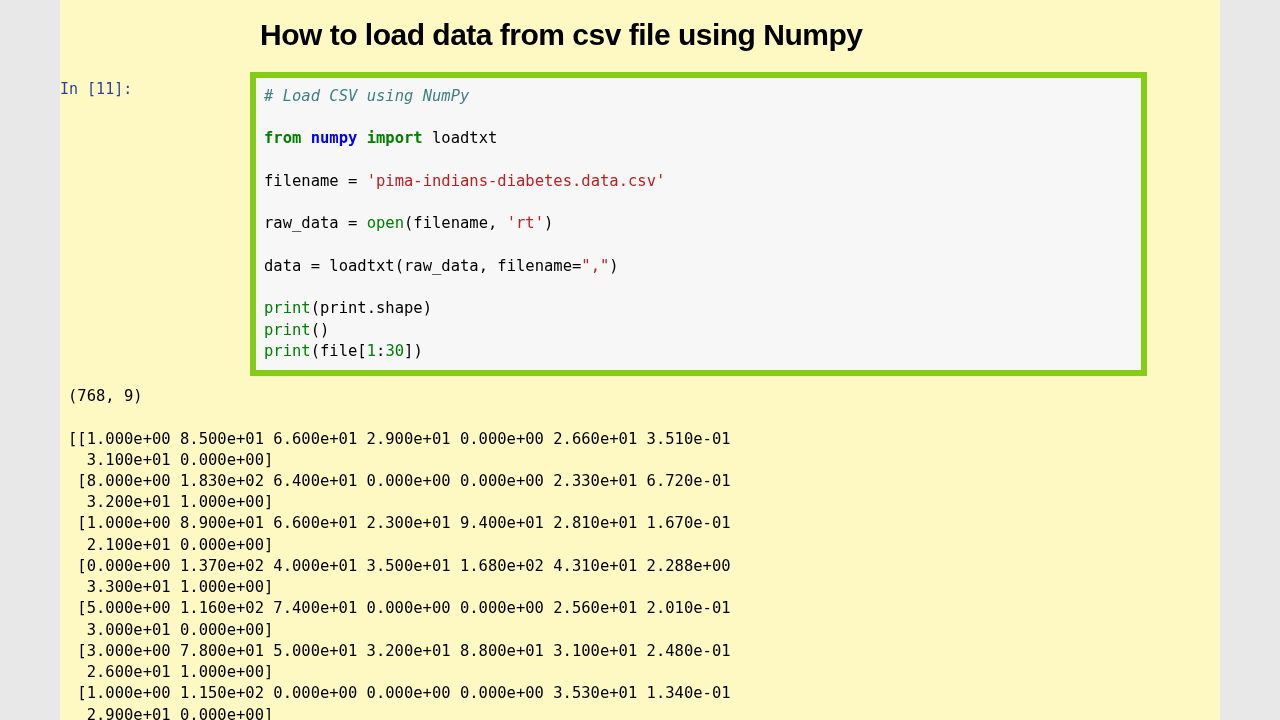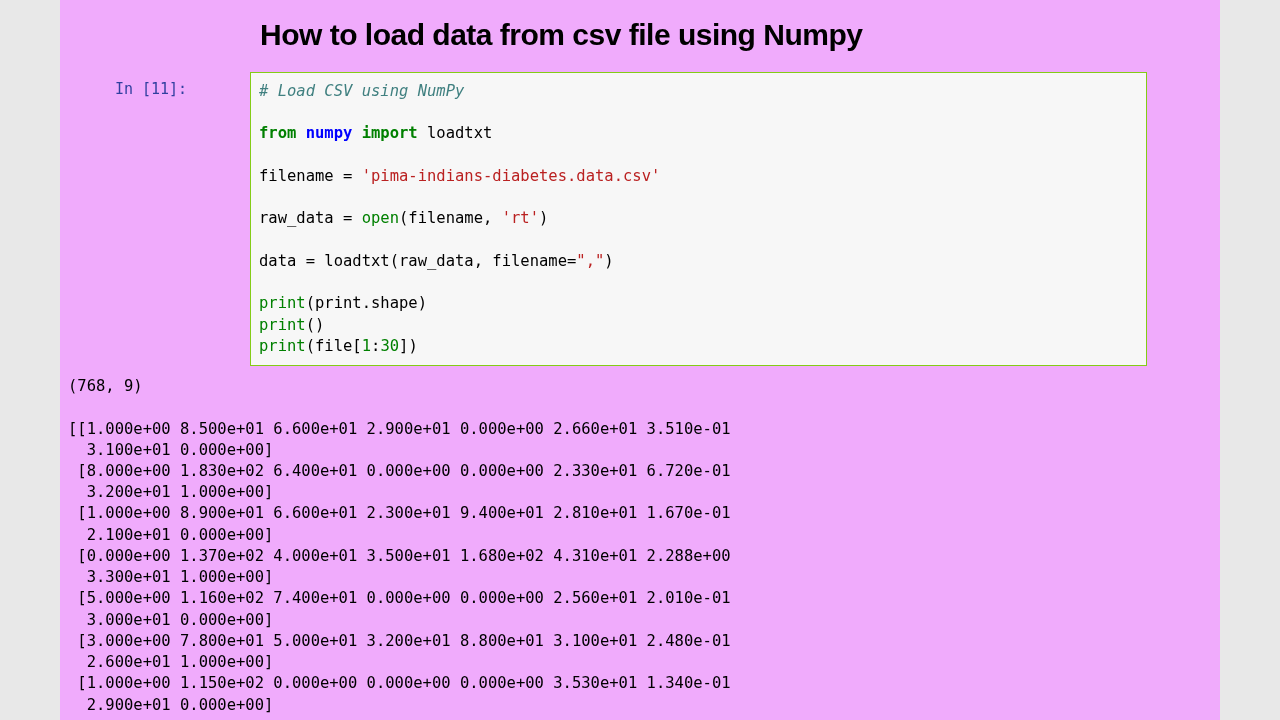--- a/index.html
+++ b/index.html
@@ -5,21 +5,21 @@
     * { margin: 0; padding: 0; box-sizing: border-box; }
     body {
       background: #e8e8e8;
       font-family: -apple-system, BlinkMacSystemFont, 'Segoe UI', Helvetica, Arial, sans-serif;
       padding: 0;
       width: 1280px;
       height: 720px;
       overflow: hidden;
     }
     .notebook-container {
-      background: #f0abfc;
+      background: #fef9c3;
       margin: 0 60px;
       height: 100%;
       overflow-y: auto;
       padding-top: 18px;
     }
     .markdown-cell {
       padding: 0 120px 20px 200px;
     }
     .markdown-cell h2 {
       font-size: 30px;
@@ -28,30 +28,30 @@
       letter-spacing: -0.5px;
     }
     .code-cell {
       display: flex;
       padding: 0 15px 0 0;
       margin-bottom: 6px;
     }
     .prompt-area {
       width: 190px;
       flex-shrink: 0;
-      text-align: center;
+      text-align: left;
       padding: 8px 8px 0 0;
       font-family: 'Menlo', 'Monaco', 'Consolas', monospace;
       font-size: 15px;
       color: #303F9F;
     }
     .code-input {
       flex: 1;
       background: #f7f7f7;
-      border: 1px solid #84cc16;
+      border: 6px solid #84cc16;
       padding: 8px 8px;
       font-family: 'Menlo', 'Monaco', 'Consolas', monospace;
       font-size: 15.5px;
       line-height: 1.37;
       white-space: pre;
       margin-right: 58px;
       color: #000;
     }
     .output-cell {
       display: flex;

